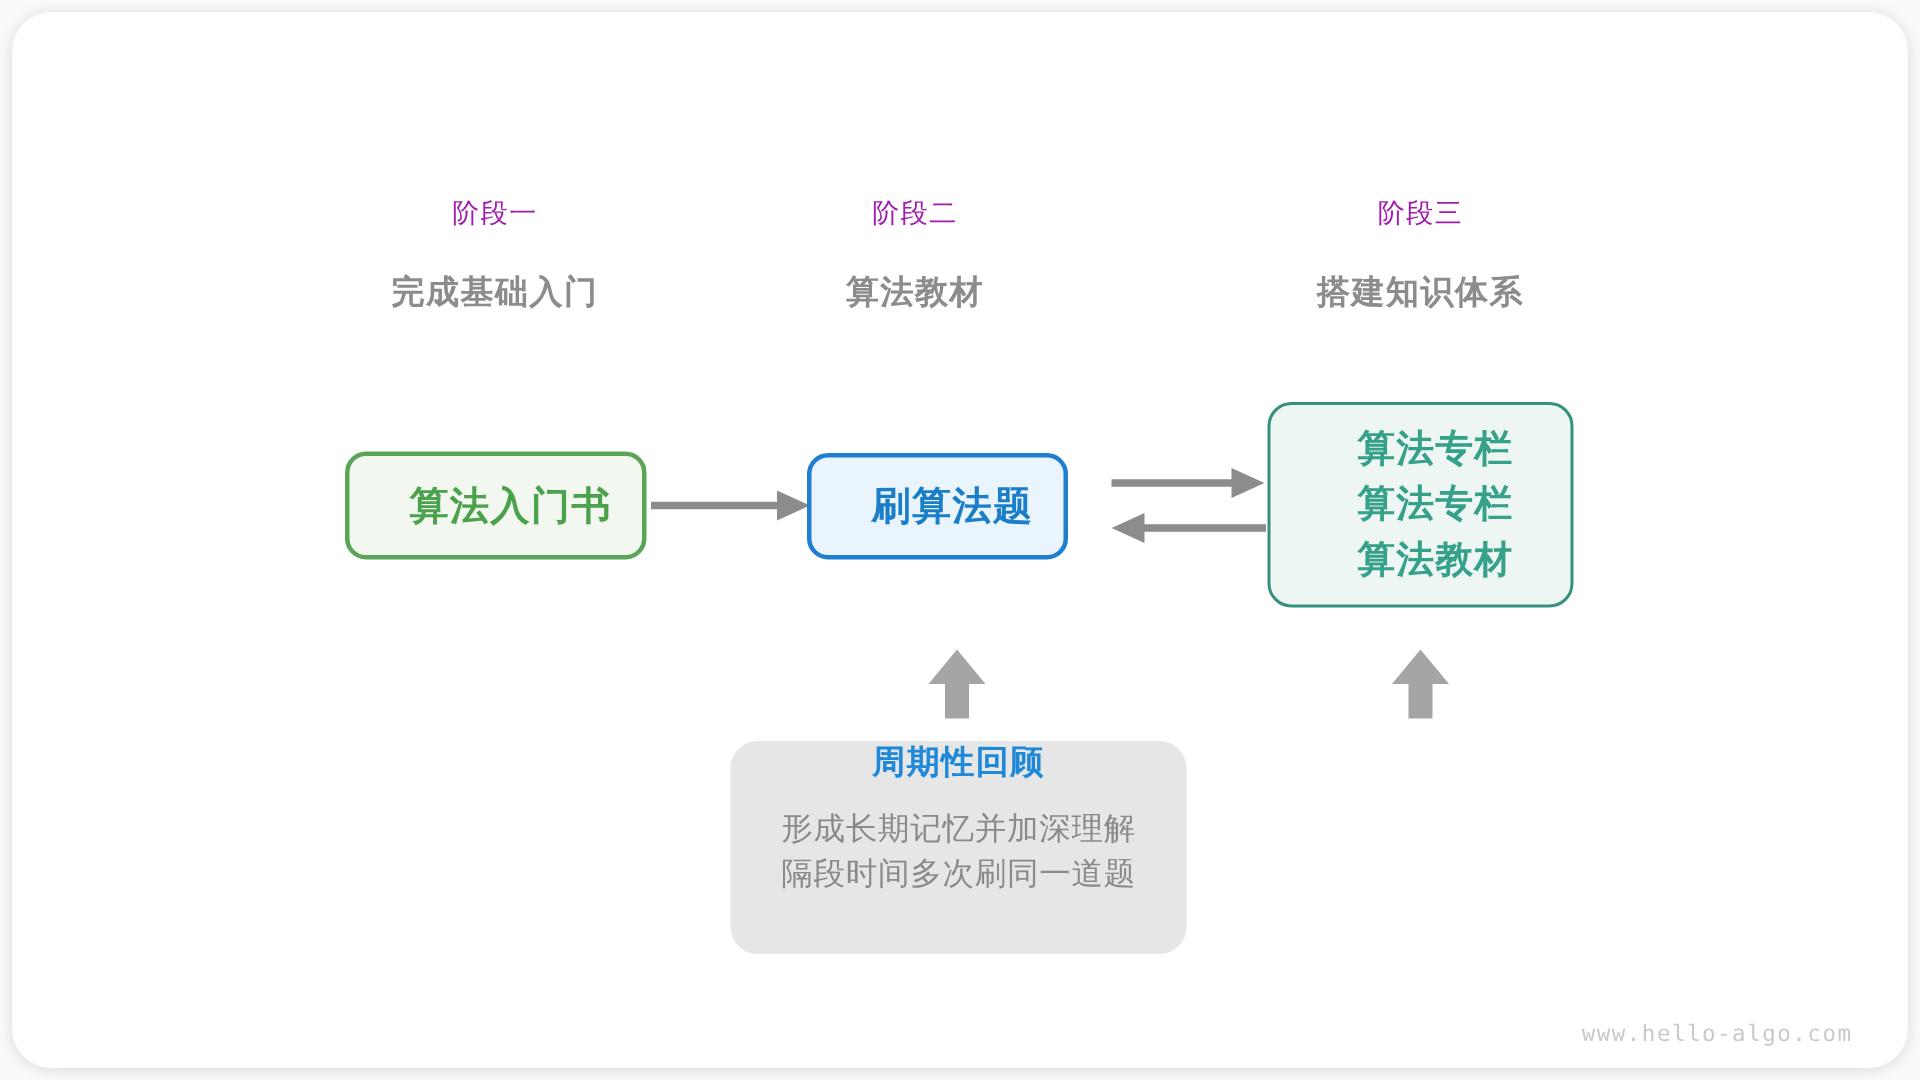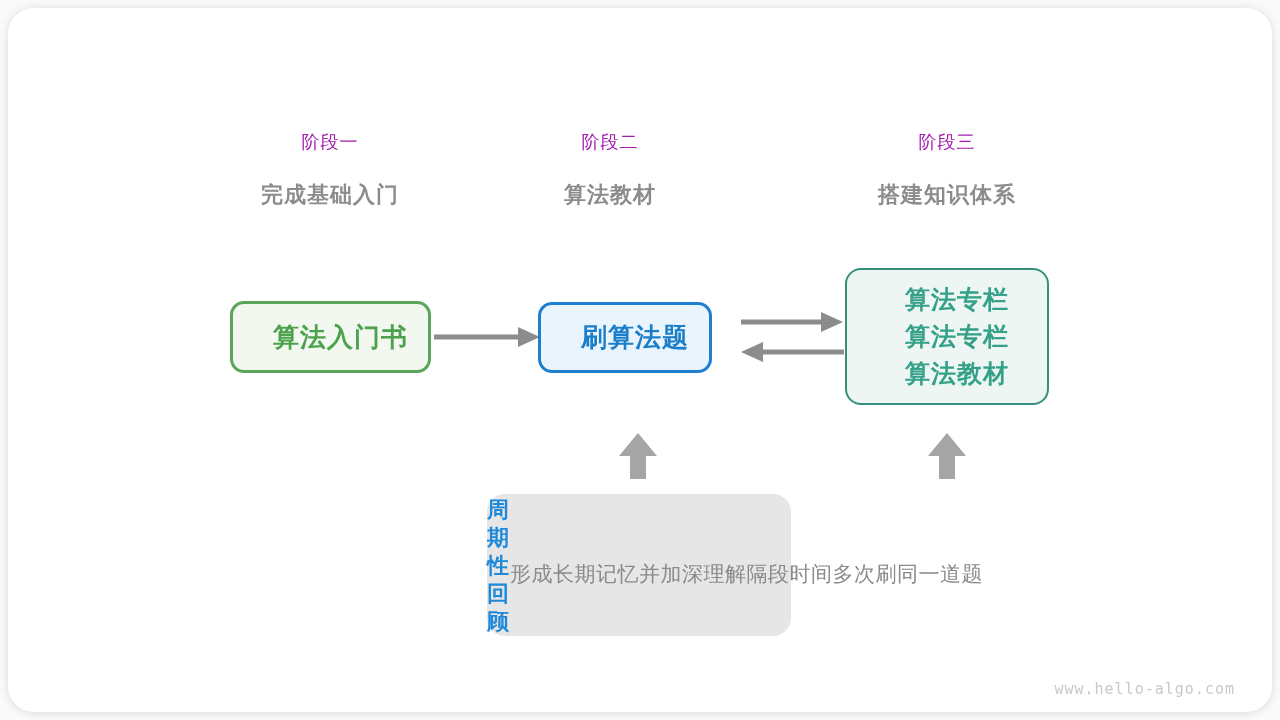--- a/index.html
+++ b/index.html
@@ -19,21 +19,21 @@
   .node-blue{left:538px;top:302px;width:174px;height:71px;border:3px solid #1e7fd1;background:#eaf4fc;color:#1b7ec9;}
   .node-teal{left:845px;top:268px;width:204px;height:137px;border:2.5px solid #35907e;background:#eef6f3;
              color:#35a189;border-radius:16px;font-size:25px;line-height:37px;}
   
   .arrows{position:absolute;left:0;top:0;}
   .arrows line{stroke:#8c8c8c;stroke-width:5;}
   .arrows .head{fill:#8c8c8c;}
   .arrows .block{fill:#a5a5a5;}
   
   .callout{position:absolute;top:494px;height:142px;background:#e6e6e6;border-radius:18px;
-           display:flex;align-items:center;box-sizing:border-box;padding-top:18px;}
+           display:flex;flex-direction:column;align-items:center;box-sizing:border-box;}
   .callout-1{left:487px;width:304px;}
   .callout-2{left:822px;width:250px;}
   .callout-title{font-size:22px;font-weight:bold;line-height:28px;margin-bottom:16px;letter-spacing:1px;}
   .title-blue{color:#1e88d9;}
   .title-teal{color:#35a189;}
   .callout-line{font-size:21px;color:#8a8a8a;line-height:30px;letter-spacing:0.5px;white-space:nowrap;}
   .watermark{position:absolute;right:45px;bottom:22px;font-family:"DejaVu Sans Mono","Liberation Mono",monospace;
              font-size:15px;color:#c9c9c9;letter-spacing:1px;}
 </style>
 </head>

